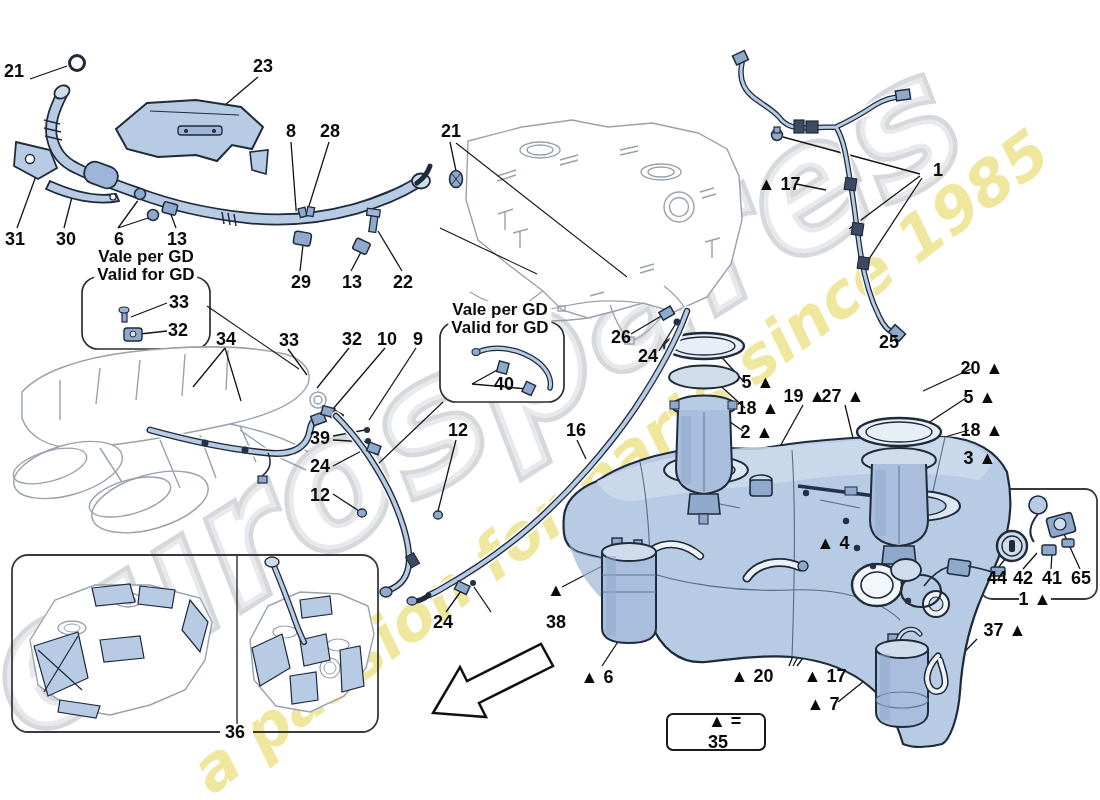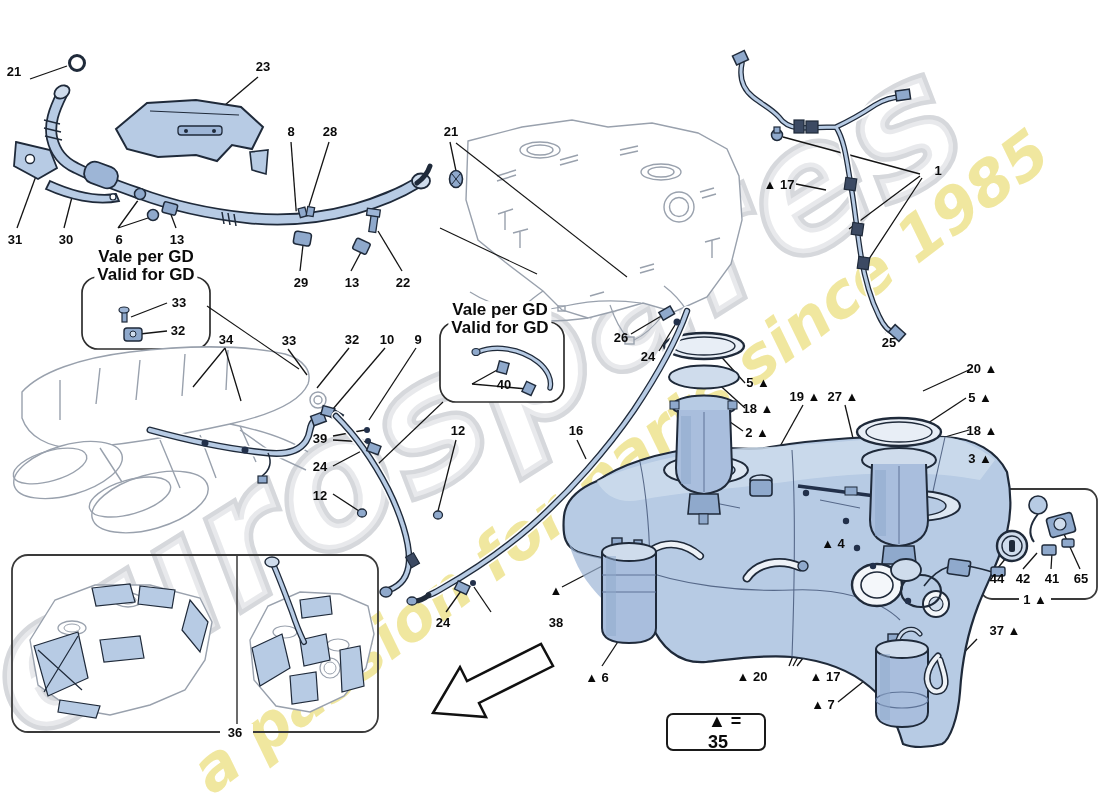--- a/index.html
+++ b/index.html
@@ -1,20 +1,20 @@
 <!DOCTYPE html>
 <html><head>
 <meta charset="utf-8">
 <style>
   html,body{margin:0;padding:0;background:#ffffff;}
   .stage{position:relative;width:1100px;height:800px;background:#fff;overflow:hidden;
          font-family:"Liberation Sans",sans-serif;}
   .art{position:absolute;left:0;top:0;}
   #callouts{position:absolute;left:0;top:0;width:1100px;height:800px;pointer-events:none;}
-  .callout{position:absolute;transform:translate(-50%,-50%);font-weight:bold;font-size:13px;
+  .callout{position:absolute;transform:translate(-50%,-50%);font-weight:bold;font-size:18px;
            color:#0a0a0a;white-space:nowrap;line-height:1;}
   .note{position:absolute;transform:translate(-50%,-50%);font-weight:bold;font-size:17px;
         color:#0a0a0a;text-align:center;line-height:1.05;background:#fff;padding:0 3px;}
   .legend-box{position:absolute;left:666px;top:713px;width:56px;height:34px;border:2.4px solid #1a1a1a;
         border-radius:7px;background:#fff;font-weight:bold;font-size:18px;color:#0a0a0a;
         display:flex;align-items:center;justify-content:center;padding-left:40px;}
 </style>
 </head>
 <body>
 

